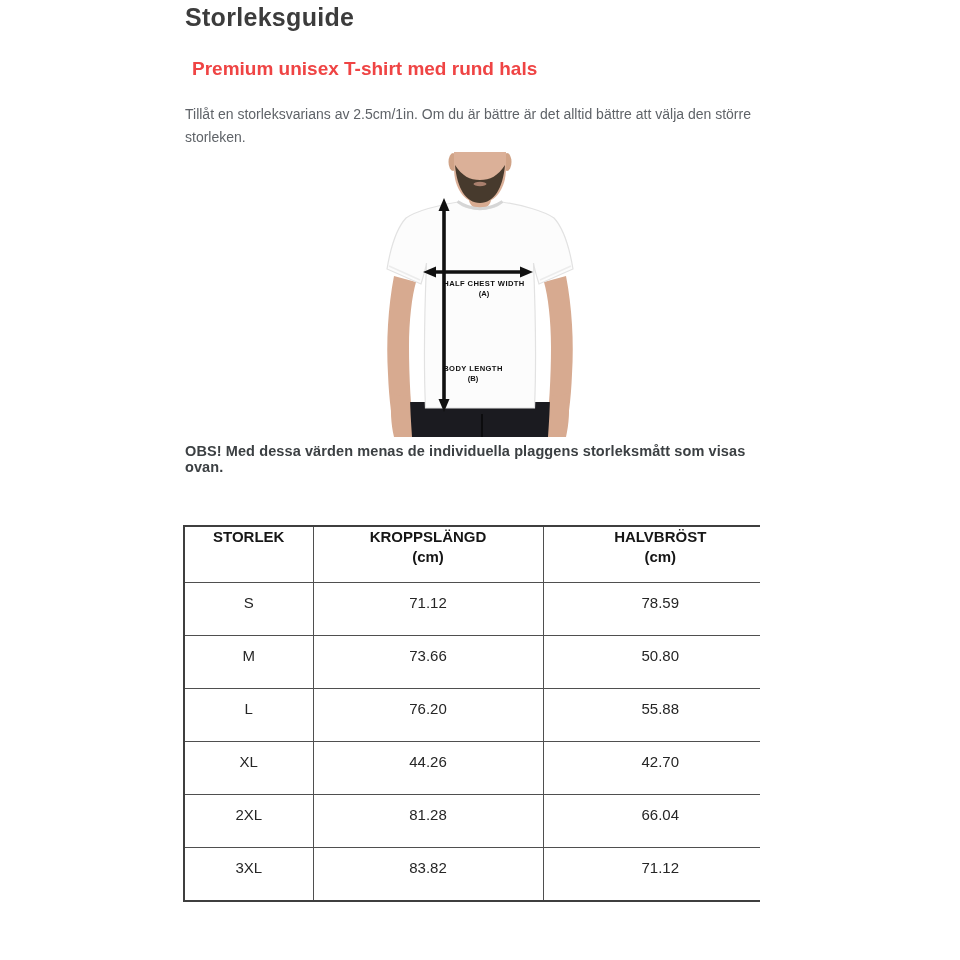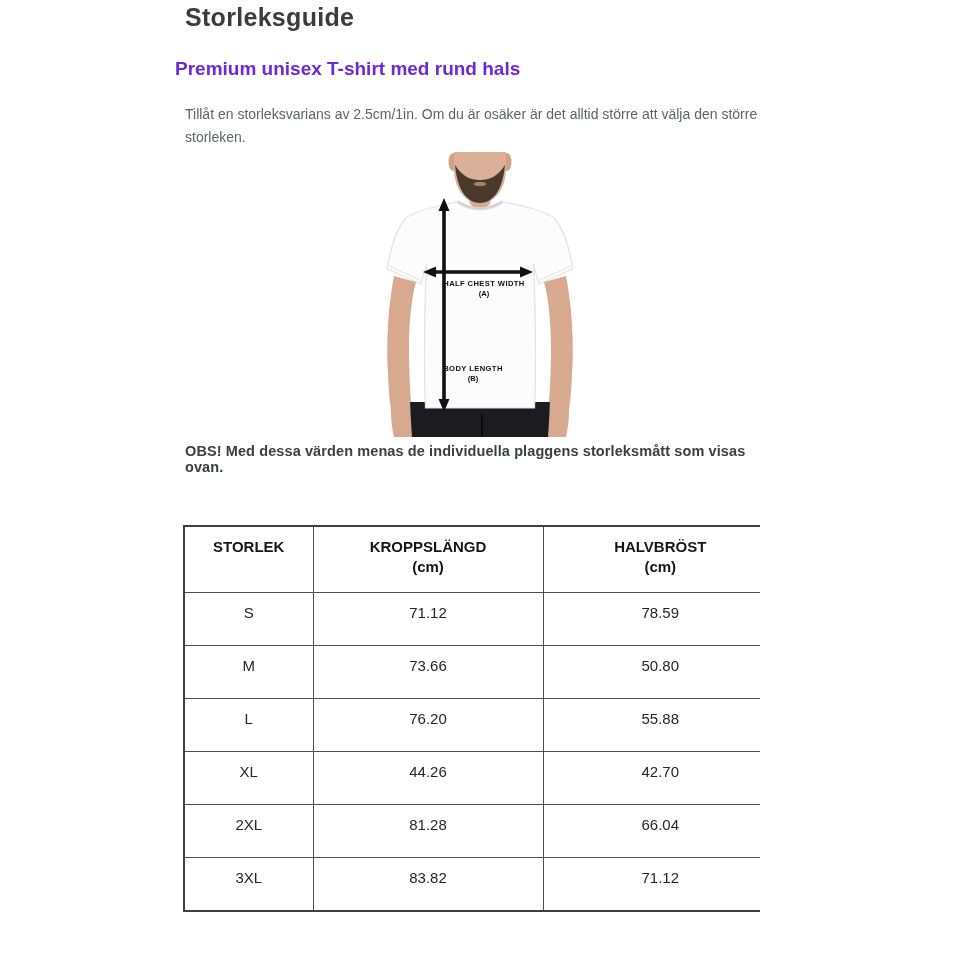--- a/index.html
+++ b/index.html
@@ -5,55 +5,55 @@
   html,body{margin:0;padding:0;background:#fff;}
   #canvas{
     position:relative;width:760px;height:960px;background:#ffffff;
     font-family:"Liberation Sans", sans-serif;overflow:hidden;
   }
   .page-title{
     position:absolute;left:185px;top:0px;font-size:25px;line-height:34px;
     font-weight:600;color:#3c3c3c;letter-spacing:.3px;
   }
   .subtitle{
-    position:absolute;left:175px;top:56px;font-size:19px;line-height:26px;
-    font-weight:700;color:#6d28d9;
+    position:absolute;left:192px;top:56px;font-size:19px;line-height:26px;
+    font-weight:700;color:#ef4444;
   }
   .desc{
     position:absolute;left:185px;top:103px;width:590px;font-size:14px;
     line-height:23px;color:#5f6368;
   }
   .figure-wrap{position:absolute;left:376px;top:152px;width:220px;height:285px;}
   .note{
     position:absolute;left:185px;top:443px;font-size:14.5px;font-weight:700;
     color:#3c4043;letter-spacing:.1px;
   }
   table.size-table{
     position:absolute;left:183px;top:525px;width:594px;
     border-collapse:collapse;table-layout:fixed;
     border:2px solid #3f3f3f;background:#fff;
   }
   table.size-table th, table.size-table td{
     border:1px solid #4f4f4f;text-align:center;vertical-align:top;
     font-family:"Liberation Sans", sans-serif;color:#262626;padding:0;
   }
-  table.size-table th{height:55px;padding-top:10px;font-size:15px;font-weight:700;line-height:20px;color:#161616;}
+  table.size-table th{height:55px;font-size:15px;font-weight:700;line-height:20px;color:#161616;}
   table.size-table td{height:41px;padding-top:11px;font-size:15px;font-weight:400;}
   svg text{font-family:"Liberation Sans", sans-serif;}
 </style>
 </head>
 <body>
 
 <div id="canvas">
 
   <div class="page-title">Storleksguide</div>
 
   <div class="subtitle">Premium unisex T-shirt med rund hals</div>
 
-  <div class="desc">Tillåt en storleksvarians av 2.5cm/1in. Om du är osäker är det alltid större att välja den större storleken.</div>
+  <div class="desc">Tillåt en storleksvarians av 2.5cm/1in. Om du är bättre är det alltid bättre att välja den större storleken.</div>
 
   <div class="figure-wrap">
     <svg width="220" height="285" viewBox="0 0 220 285">
 
       <path d="M 18 124 C 12 155, 10 190, 12 222 C 13 248, 16 270, 20 285 L 38 285 C 35 258, 33 225, 33 195 C 33 168, 36 144, 40 130 Z" fill="#d7aa90"></path>
       <path d="M 190 124 C 196 155, 198 190, 196 222 C 195 248, 192 270, 188 285 L 170 285 C 173 258, 175 225, 175 195 C 175 168, 172 144, 168 130 Z" fill="#d7aa90"></path>
 
       <path d="M 32 250 L 180 250 L 182 285 L 30 285 Z" fill="#1b1b20"></path>
       <line x1="106" y1="262" x2="106" y2="285" stroke="#000" stroke-width="2" opacity="0.55"></line>
 

